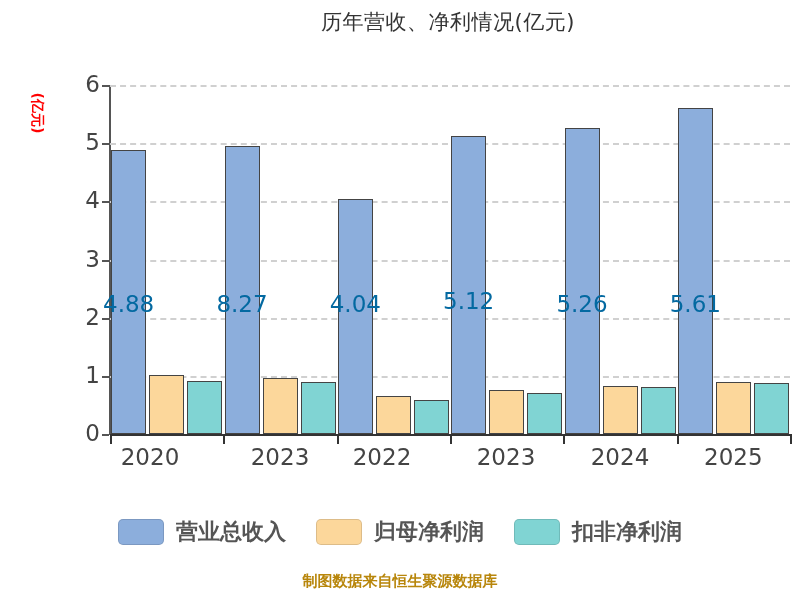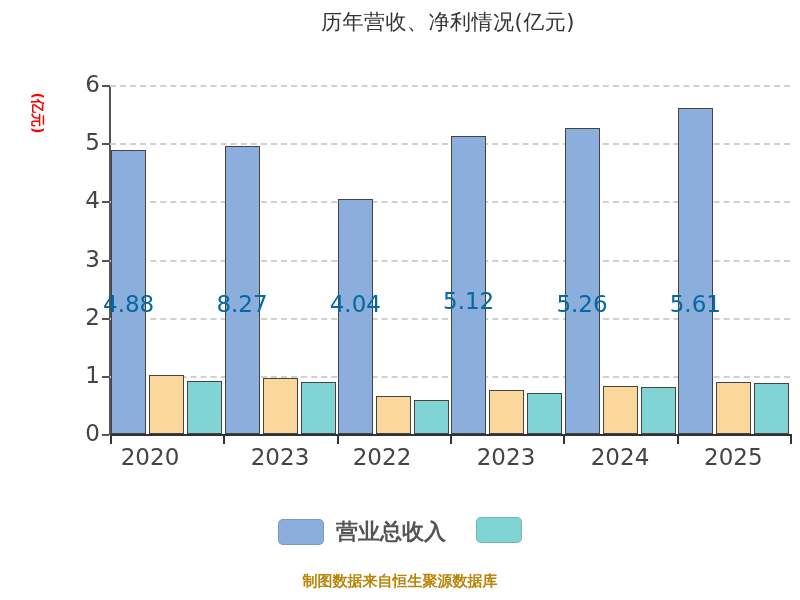--- a/index.html
+++ b/index.html
@@ -286,17 +286,22 @@
     <div class="x-label" style="left: 510px;">2024</div>
     <div class="x-label" style="left: 623.333px; text-align: right;">2025</div>
   </div>
 
 <div id="legend">
     <div class="legend-item">
       <div class="legend-swatch" style="background: rgb(140, 174, 220);"></div>
       <div class="legend-text">营业总收入</div>
     </div>
     <div class="legend-item">
+      <div class="legend-swatch" style="background: rgb(252, 215, 155);"></div>
+      <div class="legend-text">归母净利润</div>
+    </div>
+    <div class="legend-item">
       <div class="legend-swatch" style="background: rgb(128, 212, 211);"></div>
+      <div class="legend-text">扣非净利润</div>
     </div>
   </div>
 
 <div id="footer-note">制图数据来自恒生聚源数据库</div>
 
 </body></html>

